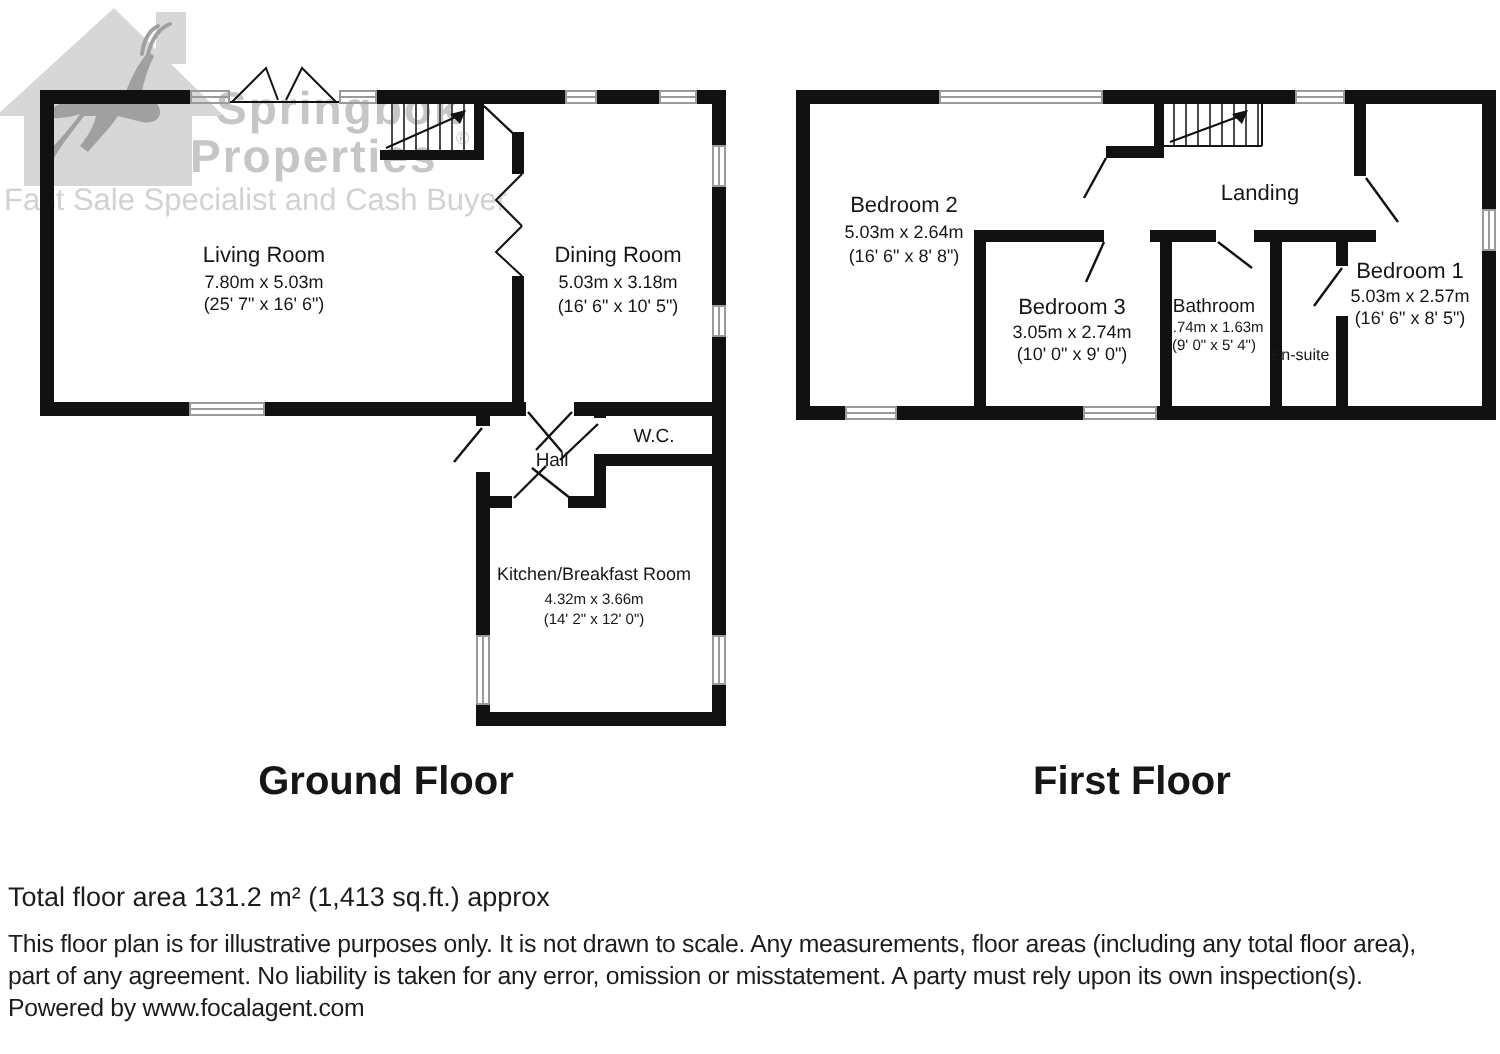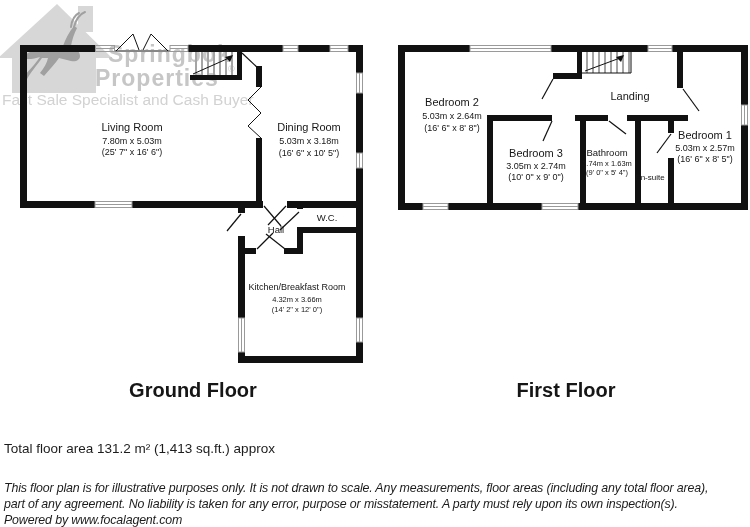--- a/index.html
+++ b/index.html
@@ -28,22 +28,22 @@
   .floor-title{font-size:20px;font-weight:bold;}
   
   .wm-house{fill:#d7d7d7;}
   .wm-animal{fill:#a0a0a0;}
   .wm-horn{stroke:#a0a0a0;stroke-width:2;fill:none;stroke-linecap:round;}
   .wm-brand{font-size:23px;font-weight:bold;fill:#c6c6c6;text-anchor:start;letter-spacing:1px;}
   .wm-reg{font-size:9px;fill:#c6c6c6;text-anchor:start;}
   .wm-tagline{font-size:15.5px;fill:#d2d2d2;text-anchor:start;}
   
   .footer{position:absolute;left:4px;top:441px;width:744px;color:#1c1c1c;}
-  .total-line{font-size:13.5px;white-space:nowrap;margin-bottom:25px;}
-  .disc-line{font-size:12.4px;line-height:15.8px;white-space:nowrap;letter-spacing:-0.15px;font-style:italic;}
+  .total-line{font-size:13.5px;white-space:nowrap;margin-bottom:9px;}
+  .disc-line{font-size:12.4px;line-height:15.8px;white-space:nowrap;letter-spacing:-0.15px;}
 </style>
 </head>
 <body>
 
 <div class="page">
 
   <svg class="plan-svg" width="750" height="527" viewBox="0 0 750 527">
 
     <g>
 
@@ -270,17 +270,17 @@
     </g>
     <text class="wm-brand" x="108" y="62">Springbok</text>
     <text class="wm-brand" x="95" y="86">Properties</text>
     <text class="wm-reg" x="228" y="72">®</text>
     <text class="wm-tagline" x="2" y="105">Fast Sale Specialist and Cash Buyer</text>
   </svg>
 
   <div class="footer">
     <div class="total-line">Total floor area 131.2 m² (1,413 sq.ft.) approx</div>
     <div class="disc-line">This floor plan is for illustrative purposes only. It is not drawn to scale. Any measurements, floor areas (including any total floor area),</div>
-    <div class="disc-line">part of any agreement. No liability is taken for any error, purpose or misstatement. A party must rely upon its own inspection(s).</div>
+    <div class="disc-line">part of any agreement. No liability is taken for any error, omission or misstatement. A party must rely upon its own inspection(s).</div>
     <div class="disc-line">Powered by www.focalagent.com</div>
   </div>
 
 </div>
 
 </body></html>

